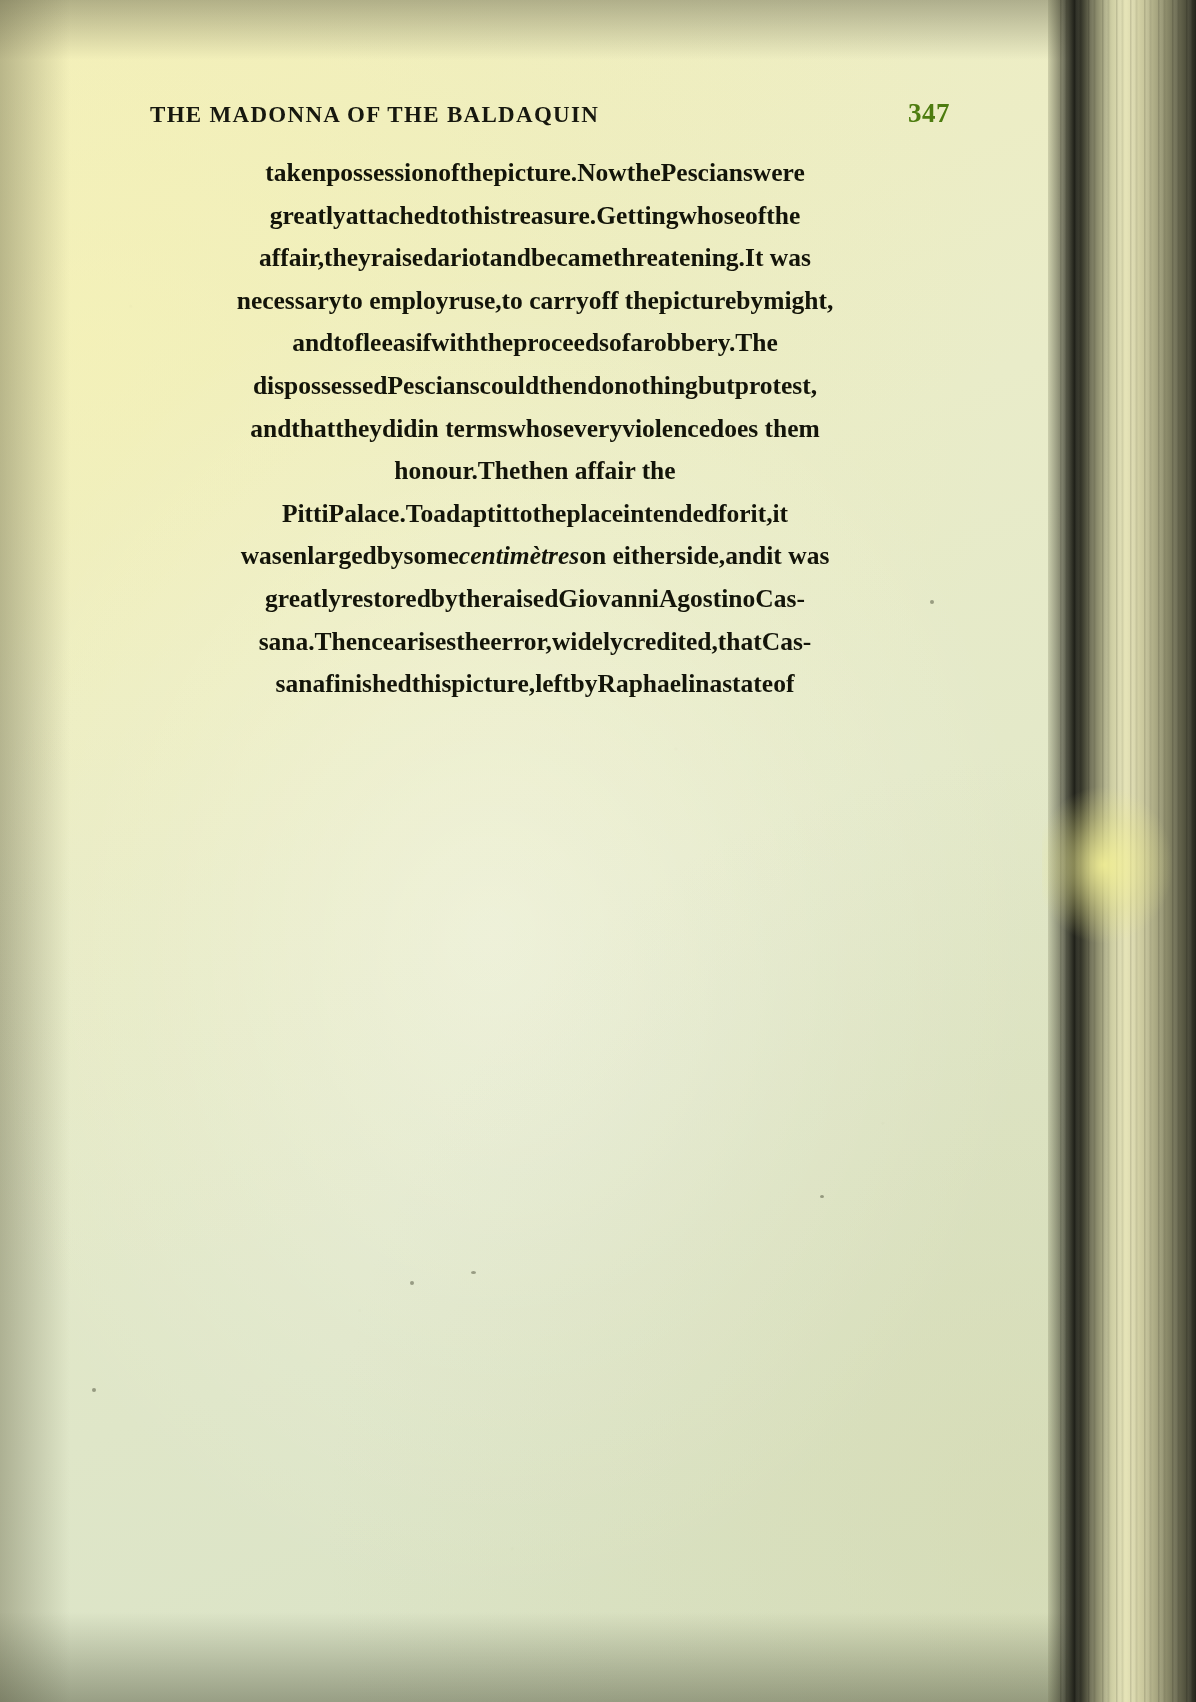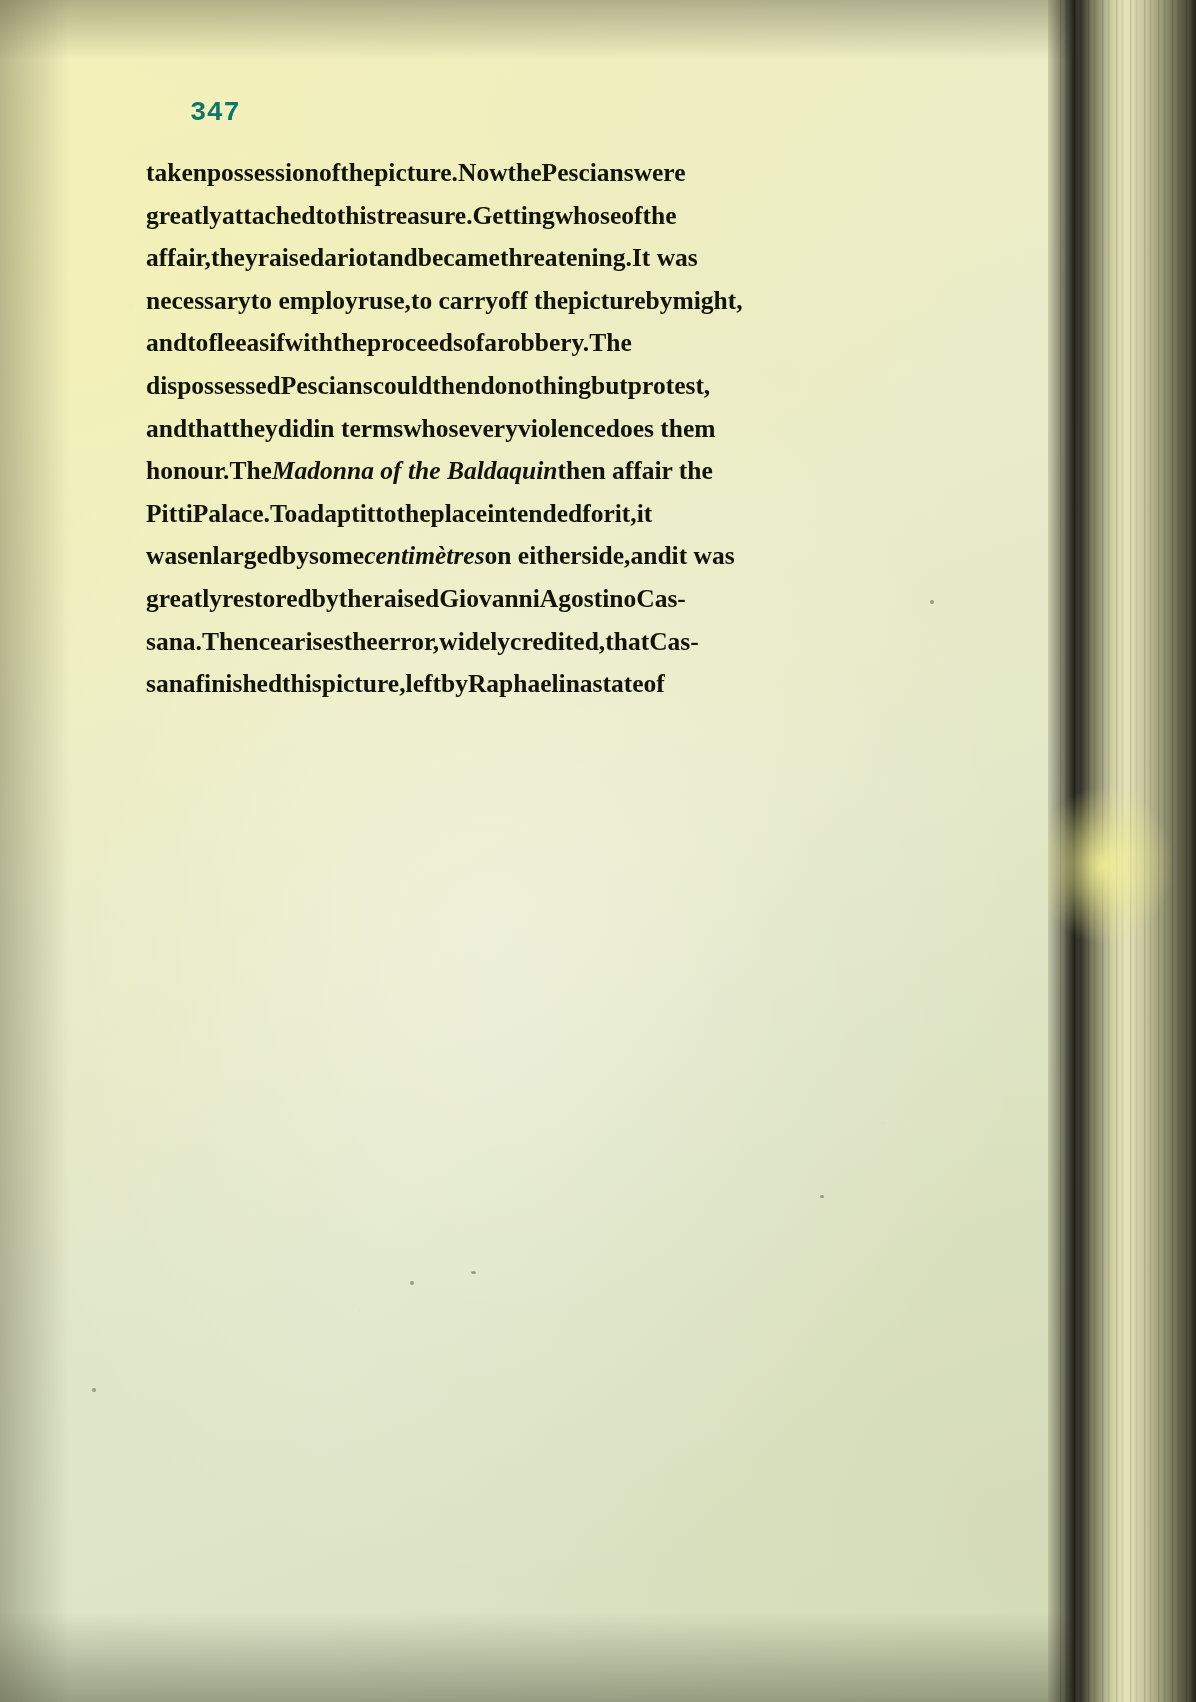--- a/index.html
+++ b/index.html
@@ -103,24 +103,24 @@
   }
   .head-title {
     font-family: "Liberation Serif", serif;
     font-weight: 700;
     font-size: 23px;
     letter-spacing: 1.3px;
     color: #17180f;
     white-space: nowrap;
   }
   .page-number {
-    font-family: Liberation Mono, monospace;
+    font-family: Liberation Serif, serif;
     font-weight: 700;
     font-size: 27px;
-    color: #0f766e;
+    color: #4d7c0f;
     letter-spacing: .5px;
     margin-left: 40px;
   }
   .body-text {
     position: absolute;
     left: 146px;
     top: 152px;
     width: 778px;
     font-size: 25.5px;
     line-height: 42.6px;
@@ -128,21 +128,21 @@
     text-align: justify;
     font-weight: 600;
   }
   .body-text p { margin: 0; }
   .body-text .ln {
     display: block;
     white-space: nowrap;
   }
   .body-text .just {
     display: flex;
-    justify-content: flex-start;
+    justify-content: center;
   }
   .body-text .just > span { white-space: pre; }
   em { font-style: italic; }
   .speck {
     position: absolute;
     background: rgba(60,62,40,.45);
     border-radius: 50%;
   }
 </style>
 </head>
@@ -152,20 +152,21 @@
 
   <div class="paper"></div>
   <div class="paper-grain"></div>
   <div class="edge-top"></div>
   <div class="edge-left"></div>
   <div class="edge-bottom"></div>
 
   <div class="content">
 
     <div class="running-head">
+      <span class="head-title">THE MADONNA OF THE BALDAQUIN</span>
       <span class="page-number">347</span>
     </div>
 
     <div class="body-text">
       <p>
         <span class="ln just">
             <span>taken</span>
             <span>possession</span>
             <span>of</span>
             <span>the</span>
@@ -238,21 +239,20 @@
             <span>did</span>
             <span>in terms</span>
             <span>whose</span>
             <span>very</span>
             <span>violence</span>
             <span>does them</span>
           </span>
         <span class="ln just">
             <span>honour.</span>
             <span>The</span>
-            <span><em>Madonna of the Baldaquin</em></span>
             <span>then affair the</span>
           </span>
         <span class="ln just">
             <span>Pitti</span>
             <span>Palace.</span>
             <span>To</span>
             <span>adapt</span>
             <span>it</span>
             <span>to</span>
             <span>the</span>

